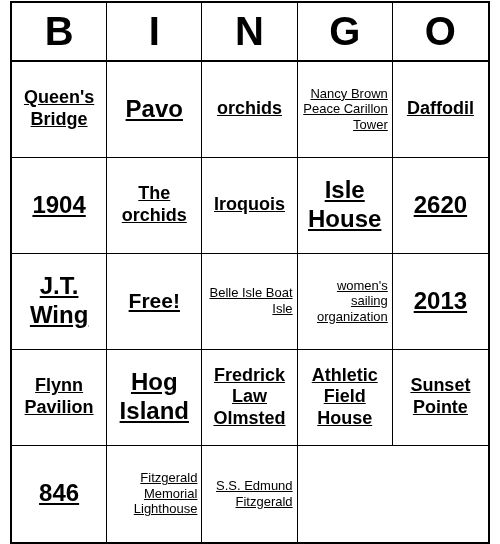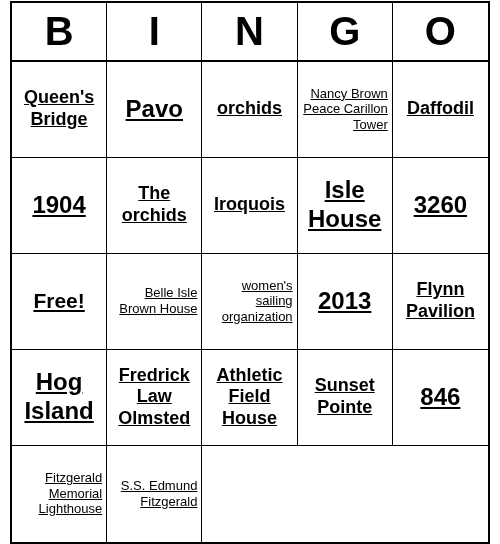--- a/index.html
+++ b/index.html
@@ -132,27 +132,30 @@
       <div class="bingo-cell">
         <span class="cell-text-medium">The orchids</span>
       </div>
       <div class="bingo-cell">
         <span class="cell-text-medium">Iroquois</span>
       </div>
       <div class="bingo-cell">
         <span class="cell-text-large">Isle House</span>
       </div>
       <div class="bingo-cell">
-        <span class="cell-text-large">3260</span>
+        <span class="cell-text-large">2620</span>
+      </div>
+      <div class="bingo-cell">
+        <span class="cell-text-large">J.T. Wing</span>
       </div>
       <div class="bingo-cell free-cell">
         <span class="free-text">Free!</span>
       </div>
       <div class="bingo-cell">
-        <span class="cell-text">Belle Isle Brown House</span>
+        <span class="cell-text">Belle Isle Boat Isle</span>
       </div>
       <div class="bingo-cell">
         <span class="cell-text">women's sailing organization</span>
       </div>
       <div class="bingo-cell">
         <span class="cell-text-large">2013</span>
       </div>
       <div class="bingo-cell">
         <span class="cell-text-medium">Flynn Pavilion</span>
       </div>

